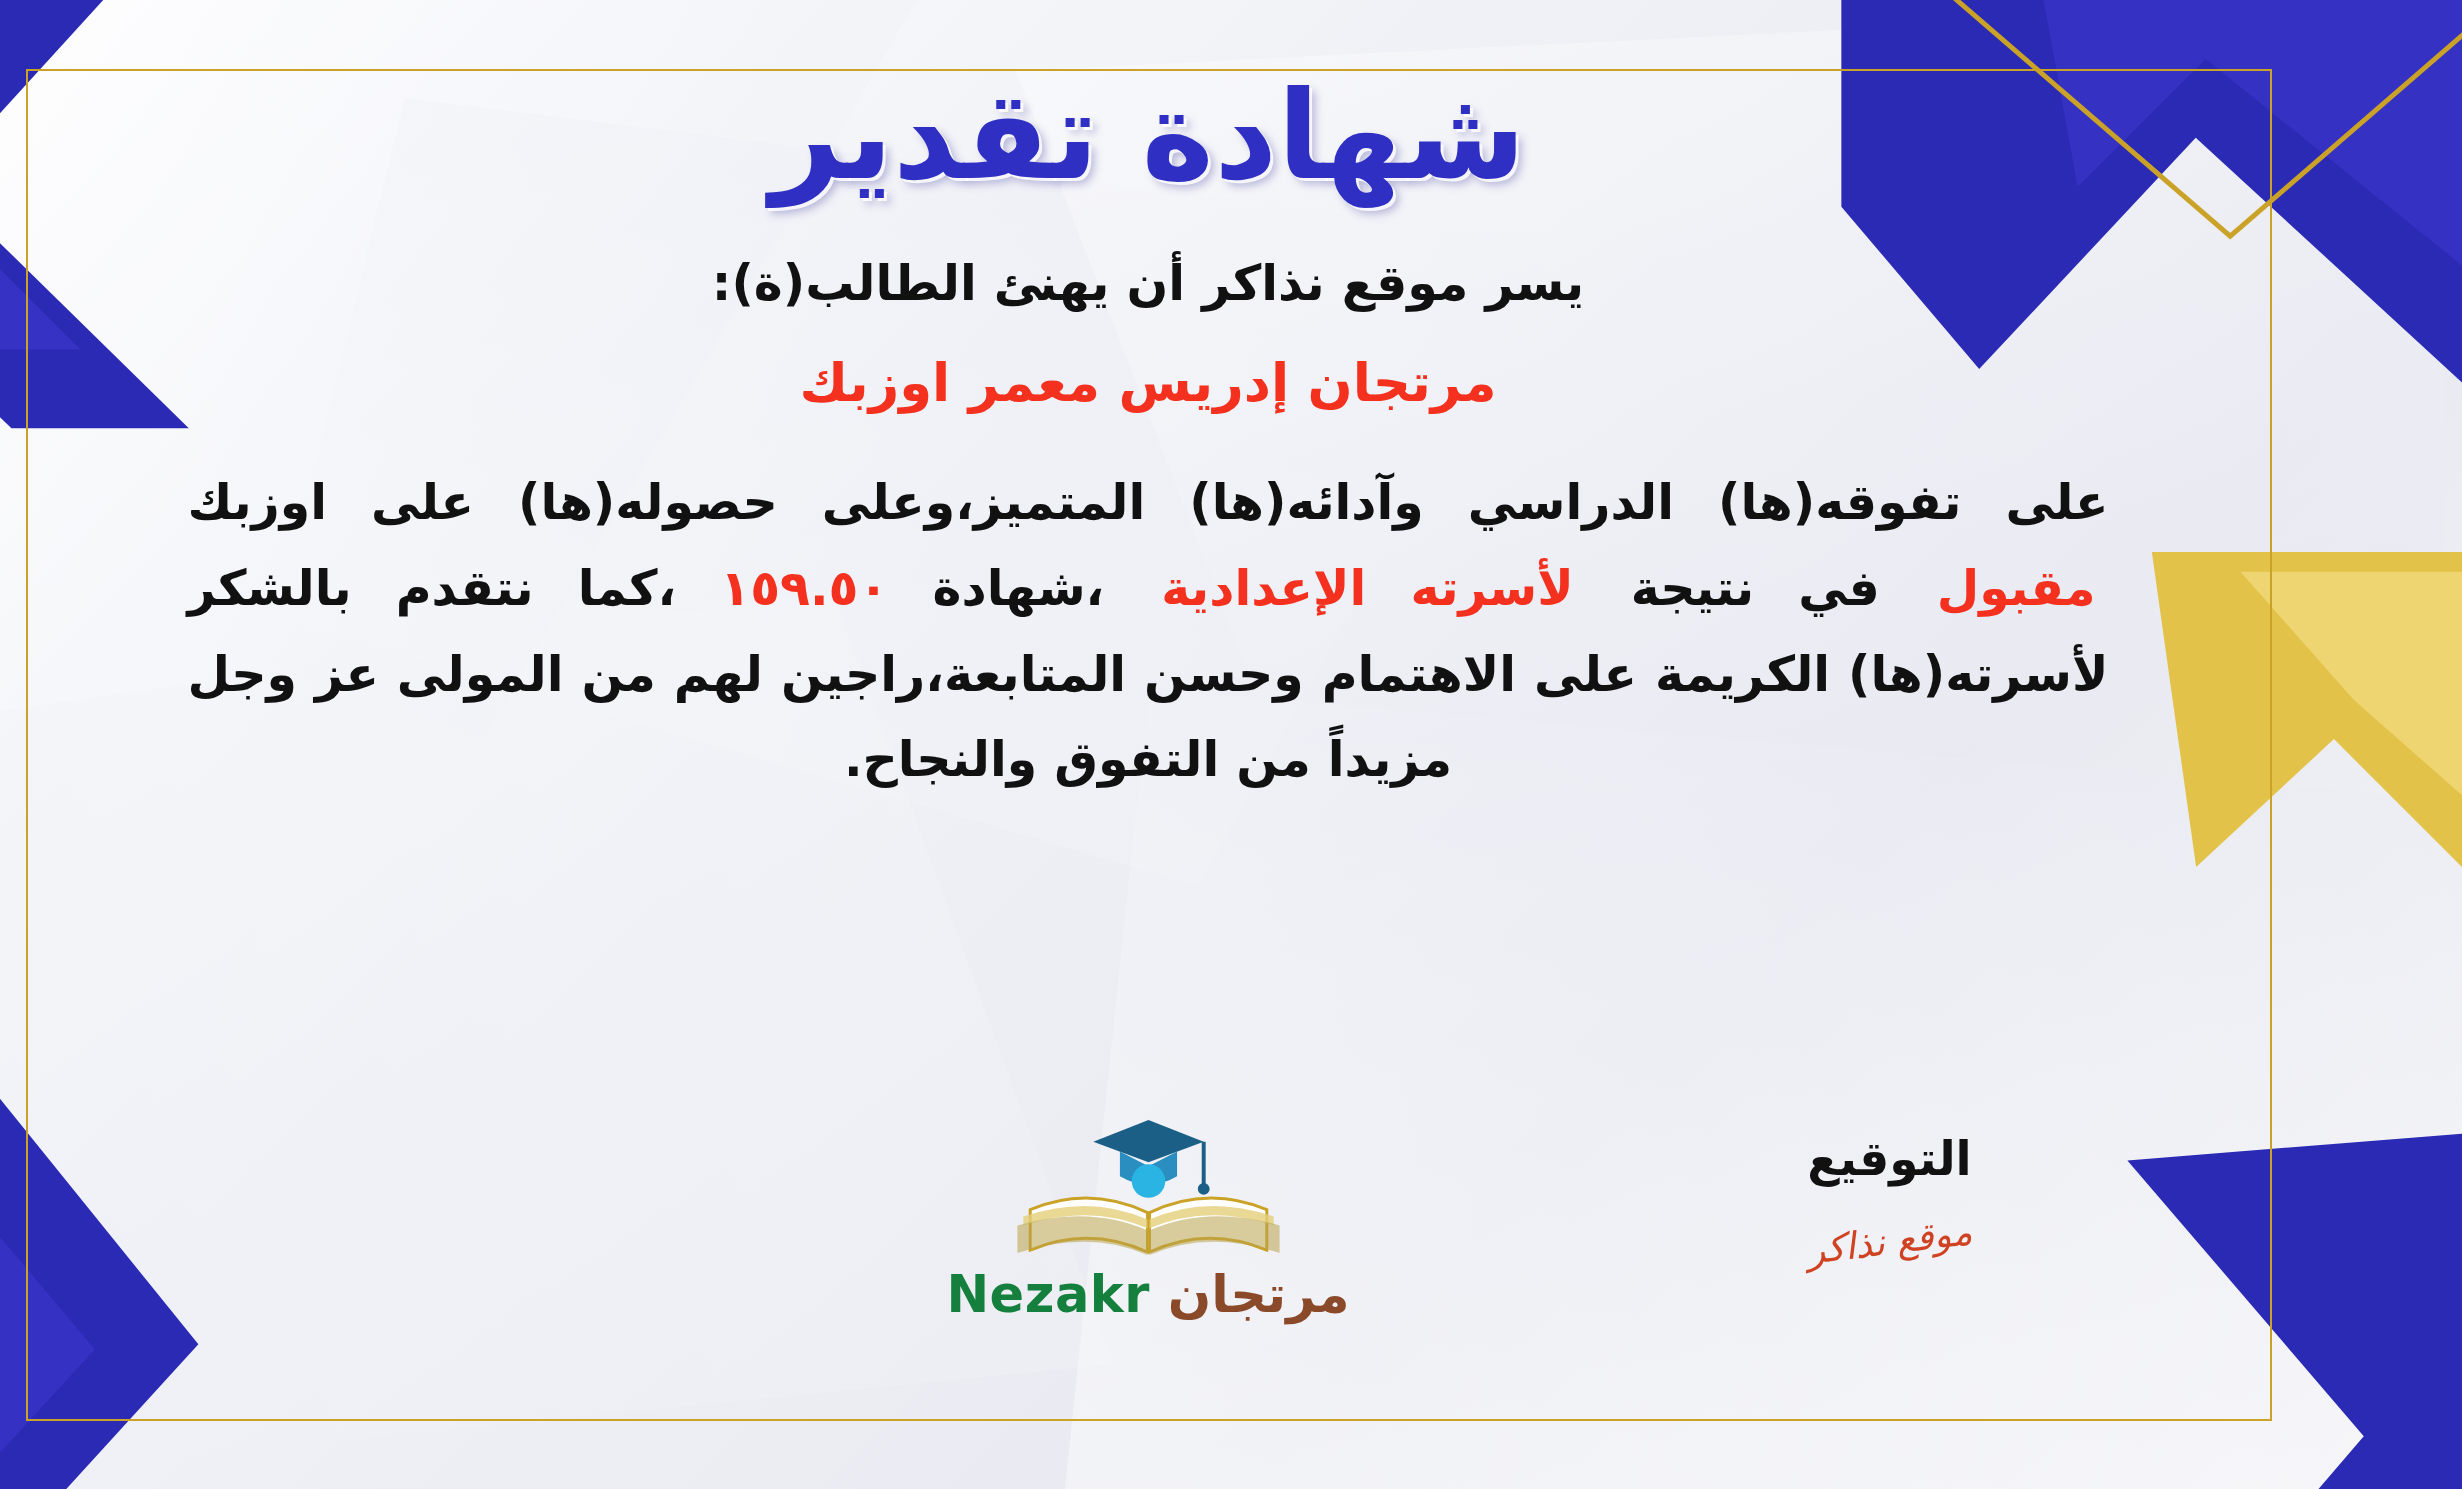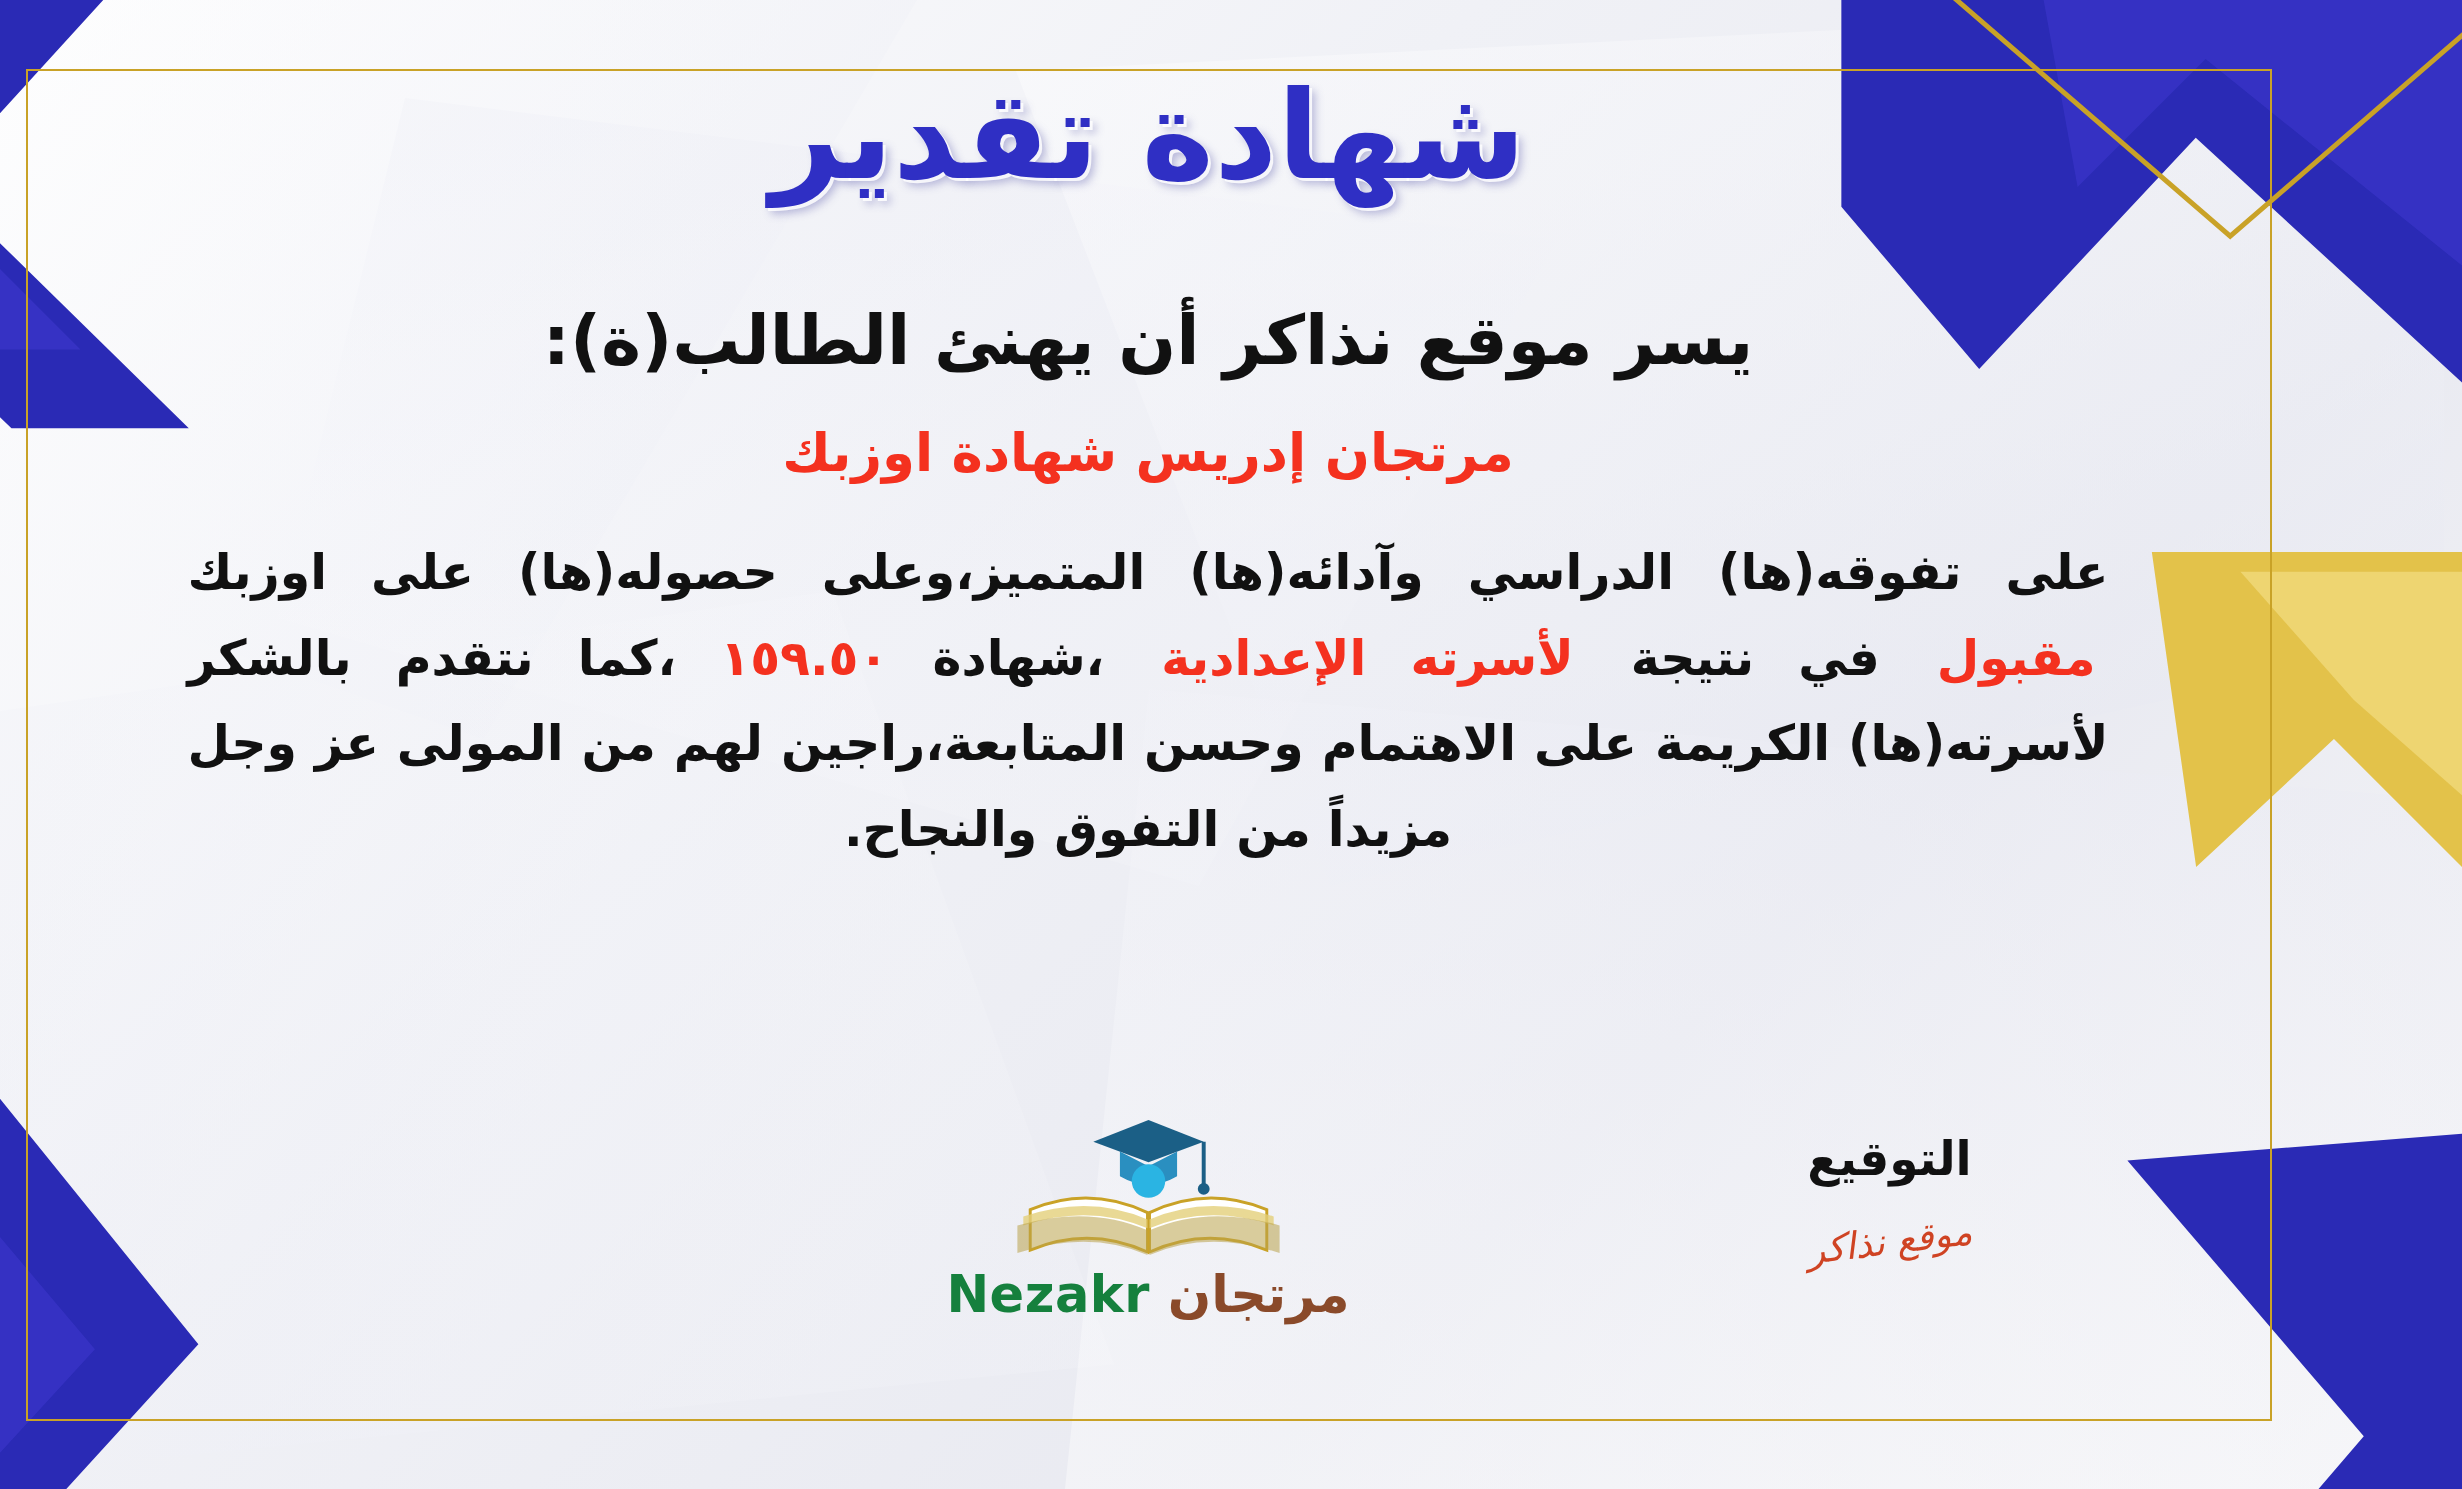--- a/index.html
+++ b/index.html
@@ -108,22 +108,22 @@
   }
 
   .body-block {
     margin: 0 auto;
     width: 1921px;
     text-align: center;
     color: #111111;
   }
 
   .line-intro {
-    margin-top: 98px;
-    font-size: 68px;
+    margin-top: 54px;
+    font-size: 49px;
     line-height: 1.35;
     color: #111;
     font-weight: 600;
   }
 
   .student-name {
     margin-top: 35px;
     font-size: 53px;
     color: #f4311f;
     font-weight: 700;
@@ -238,21 +238,21 @@
   <div class="gold-frame"></div>
 
   <div class="content">
 
     <div class="title">شهادة تقدير</div>
 
     <div class="body-block">
 
       <div class="line-intro">يسر موقع نذاكر أن يهنئ الطالب(ة):</div>
 
-      <div class="student-name">مرتجان إدريس شهادة اوزبك</div>
+      <div class="student-name">مرتجان إدريس معمر اوزبك</div>
 
       <div class="paragraph">
         <span>على تفوقه(ها) الدراسي وآدائه(ها) المتميز،وعلى حصوله(ها) على اوزبك</span>
         <span class="hl">مقبول</span>
         <span>في نتيجة</span>
         <span class="hl">لأسرته الإعدادية</span>
         <span>،شهادة</span>
         <span class="hl-score nowrap">١٥٩.٥٠</span>
         <span>،كما نتقدم بالشكر لأسرته(ها) الكريمة على الاهتمام وحسن المتابعة،راجين لهم من المولى عز وجل مزيداً من التفوق والنجاح.</span>
       </div>

